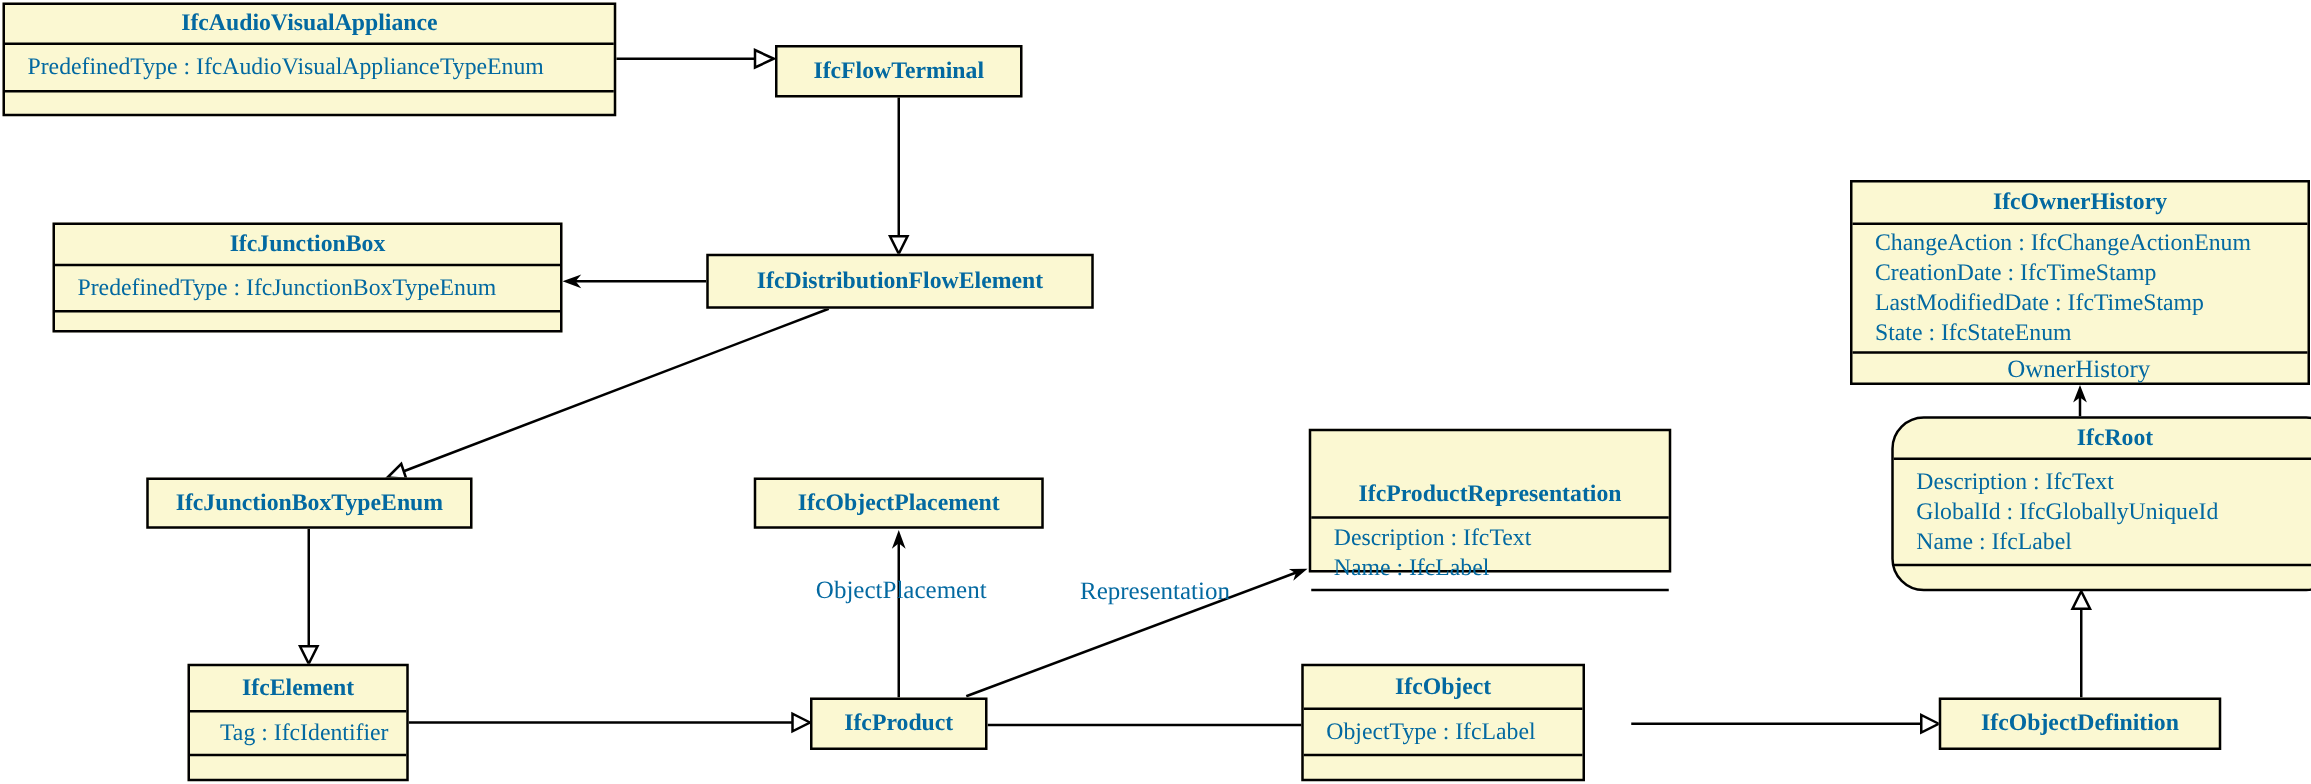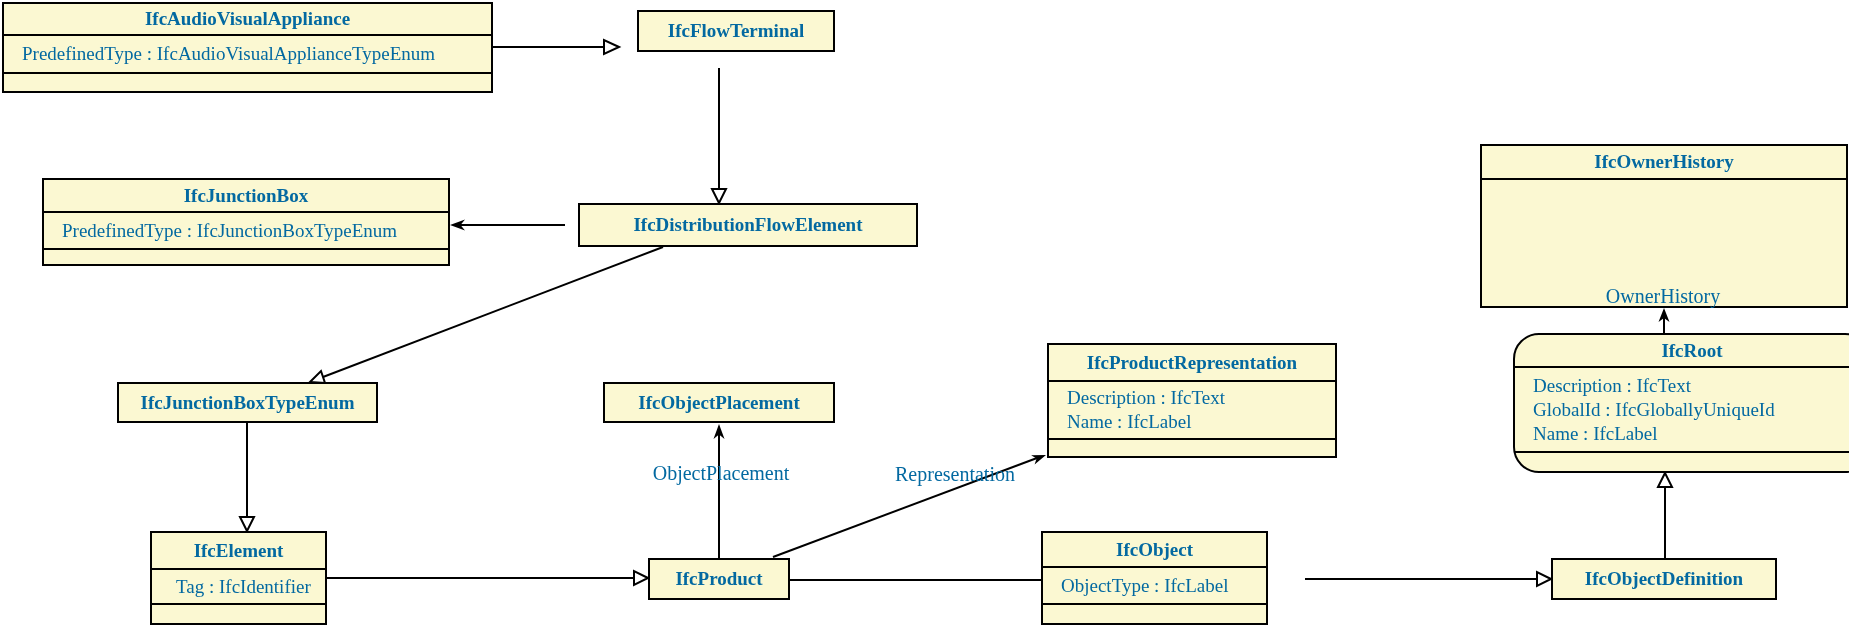--- a/index.html
+++ b/index.html
@@ -122,43 +122,49 @@
   </svg>
 
   <div class="uml-class" style="left:2px; top:2px; width:491px; height:91px;">
     <div class="uml-title" style="height:30px;">IfcAudioVisualAppliance</div>
     <div class="uml-attrs" style="height:38px;">
       <div>PredefinedType : IfcAudioVisualApplianceTypeEnum</div>
     </div>
     <div class="uml-empty"></div>
   </div>
 
-  <div class="uml-class" style="left:620px; top:10px; width:198px; height:42px;margin-left:17px;">
+  <div class="uml-class" style="left:620px; top:36px; width:198px; height:42px;">
     <div class="uml-title" style="flex:1;">IfcFlowTerminal</div>
   </div>
 
   <div class="uml-class" style="left:42px; top:178px; width:408px; height:88px;">
     <div class="uml-title" style="height:31px;">IfcJunctionBox</div>
     <div class="uml-attrs" style="height:37px;">
       <div>PredefinedType : IfcJunctionBoxTypeEnum</div>
     </div>
     <div class="uml-empty"></div>
   </div>
 
-  <div class="uml-class" style="left:578px; top:203px; width:340px; height:44px;text-align:center;">
+  <div class="uml-class" style="left:565px; top:203px; width:310px; height:44px;text-align:center;">
     <div class="uml-title" style="flex:1;">IfcDistributionFlowElement</div>
   </div>
 
   <div class="uml-class" style="left:1480px; top:144px; width:368px; height:164px;">
     <div class="uml-title" style="height:32px;">IfcOwnerHistory</div>
+    <div class="uml-attrs" style="height:103px;">
+      <div>ChangeAction : IfcChangeActionEnum</div>
+      <div>CreationDate : IfcTimeStamp</div>
+      <div>LastModifiedDate : IfcTimeStamp</div>
+      <div>State : IfcStateEnum</div>
+    </div>
     <div class="uml-empty"></div>
   </div>
 
   <div class="uml-class" style="left:1047px; top:343px; width:290px; height:115px;">
-    <div class="uml-title" style="height:35px;">IfcProductRepresentation</div>
+    <div class="uml-title" style="height:35px;margin-top:33px;">IfcProductRepresentation</div>
     <div class="uml-attrs" style="height:58px;">
       <div>Description : IfcText</div>
       <div>Name : IfcLabel</div>
     </div>
     <div class="uml-empty"></div>
   </div>
 
   <div class="uml-class" style="left:603px; top:382px; width:232px; height:41px;">
     <div class="uml-title" style="flex:1;">IfcObjectPlacement</div>
   </div>
@@ -195,16 +201,16 @@
       <div>ObjectType : IfcLabel</div>
     </div>
     <div class="uml-empty"></div>
   </div>
 
   <div class="uml-class" style="left:1551px; top:558px; width:226px; height:42px;">
     <div class="uml-title" style="flex:1;">IfcObjectDefinition</div>
   </div>
 
   <div class="edge-label" style="left:721px; top:473px;">ObjectPlacement</div>
-  <div class="edge-label" style="left:955px; top:474px;">Representation</div>
+  <div class="edge-label" style="left:924px; top:474px;">Representation</div>
   <div class="edge-label" style="left:1663px; top:296px;">OwnerHistory</div>
 
 </div>
 
 </body></html>

